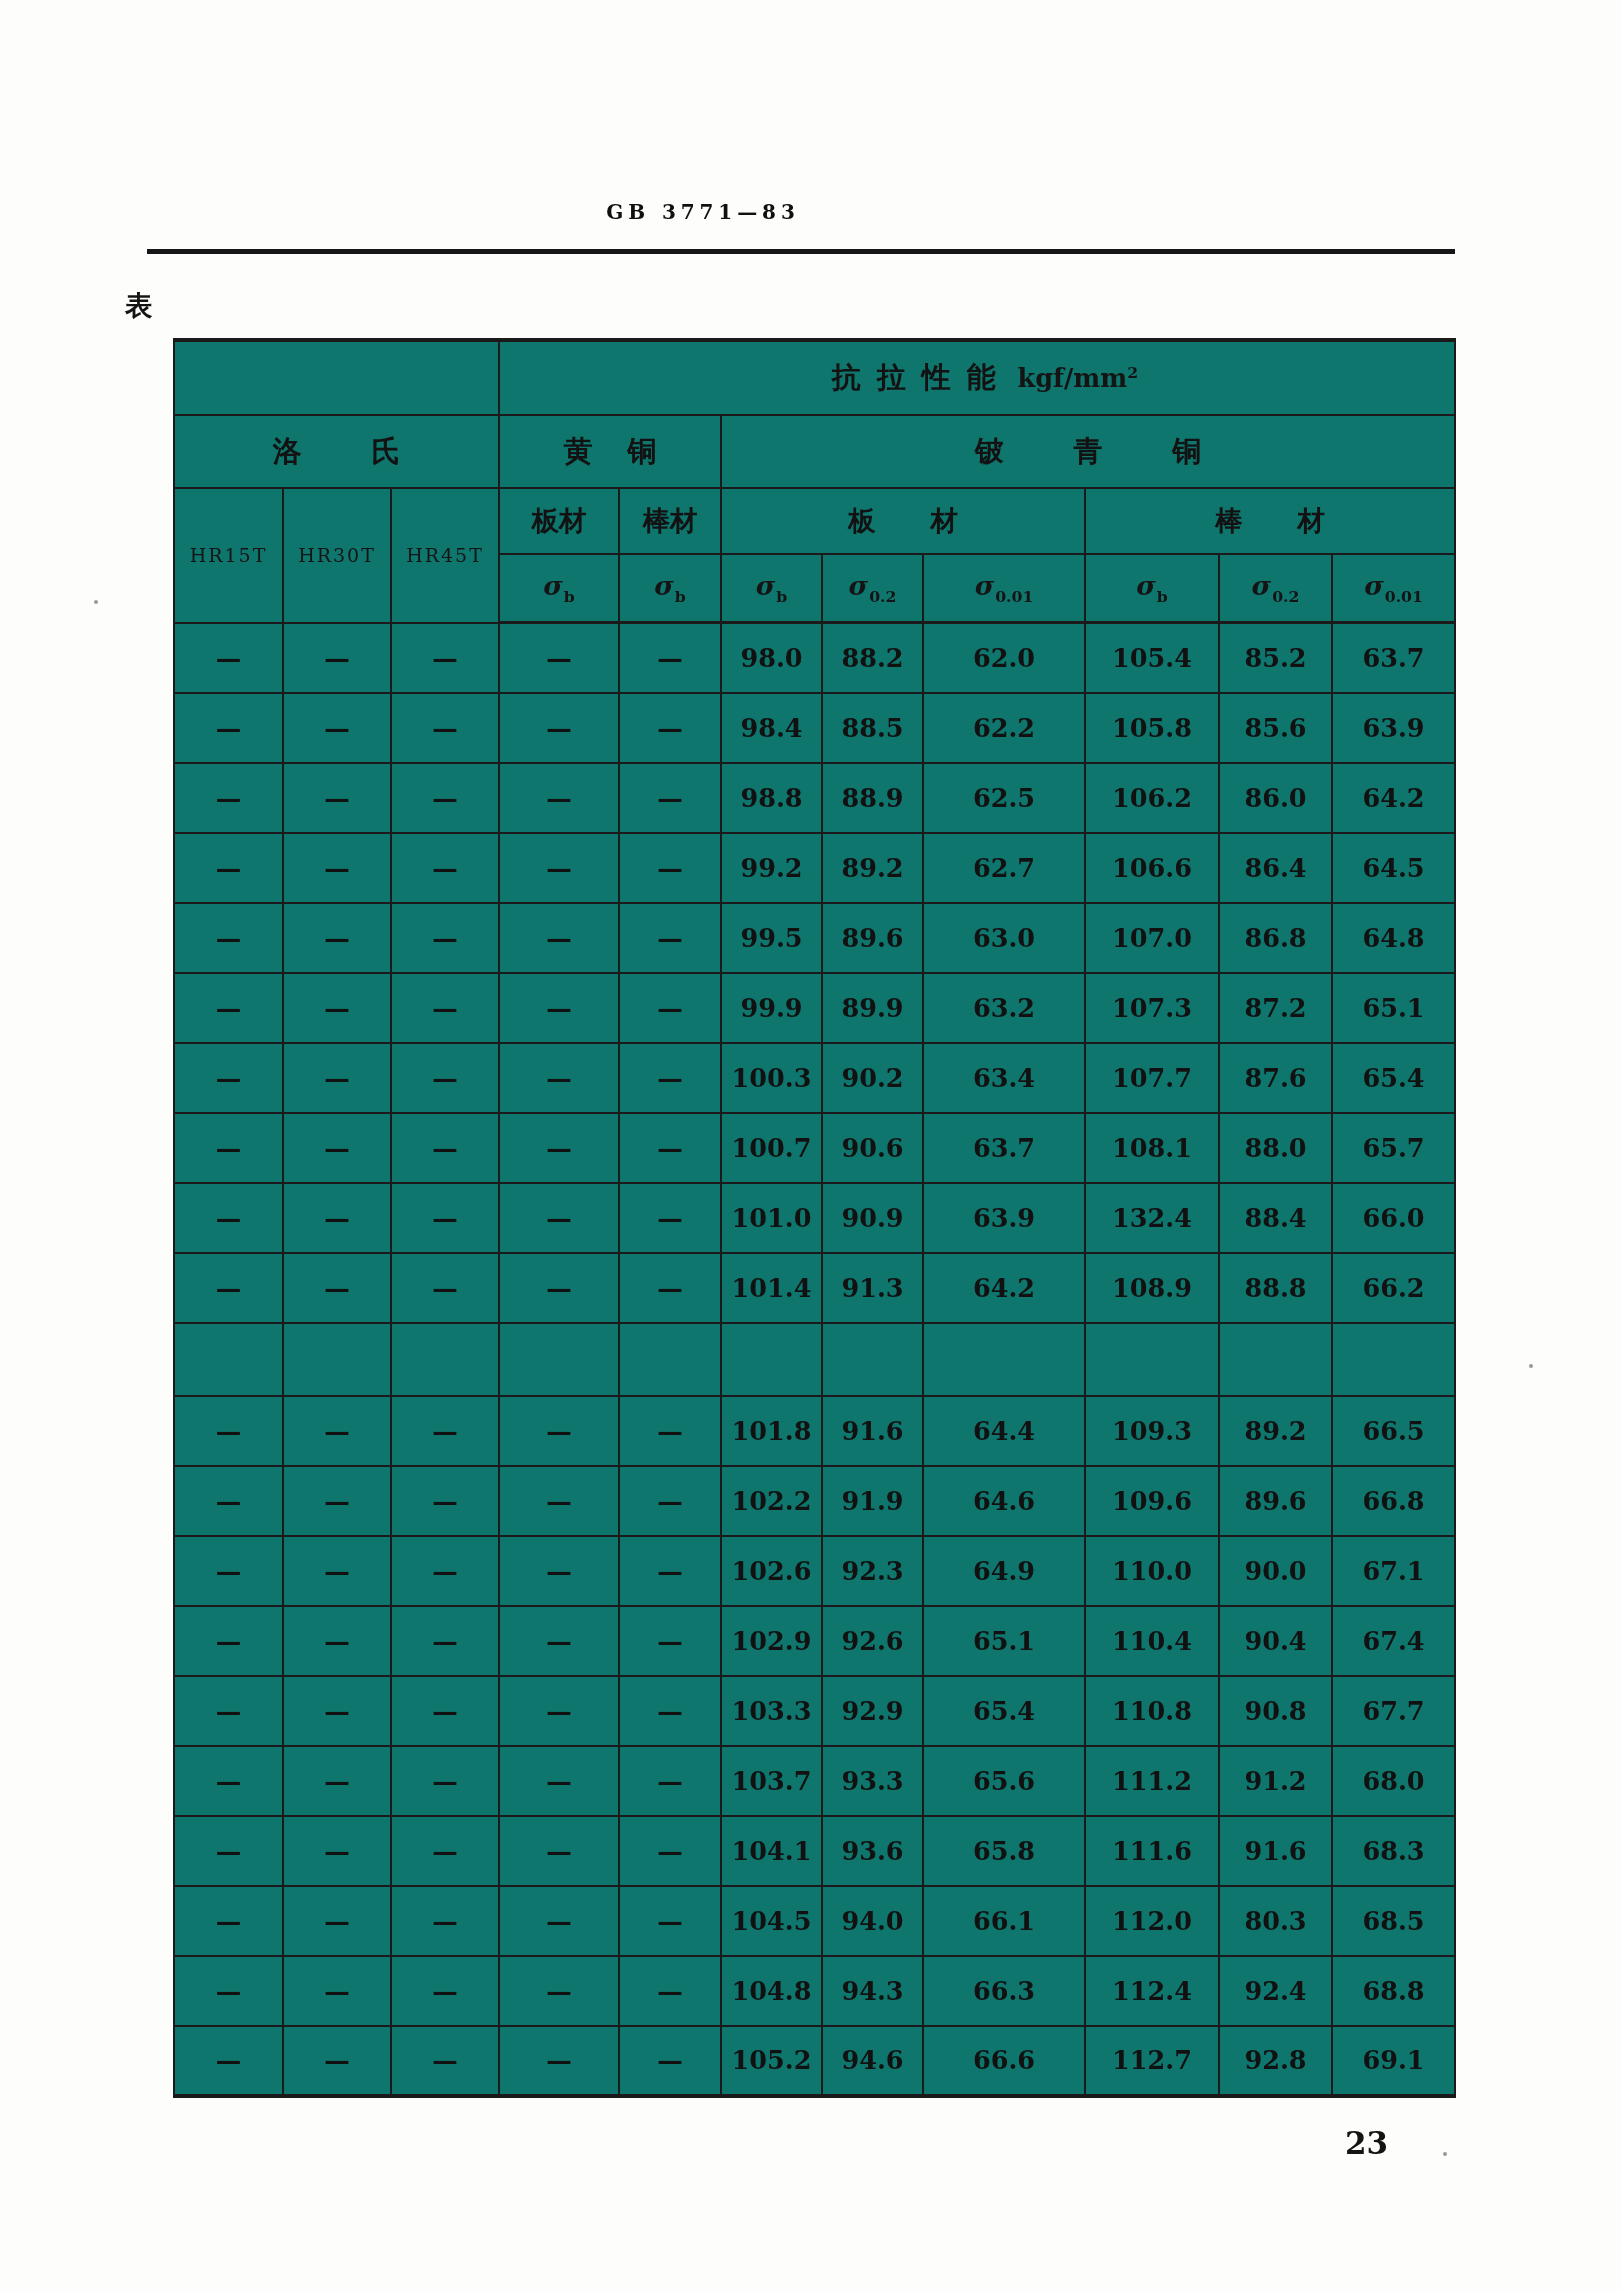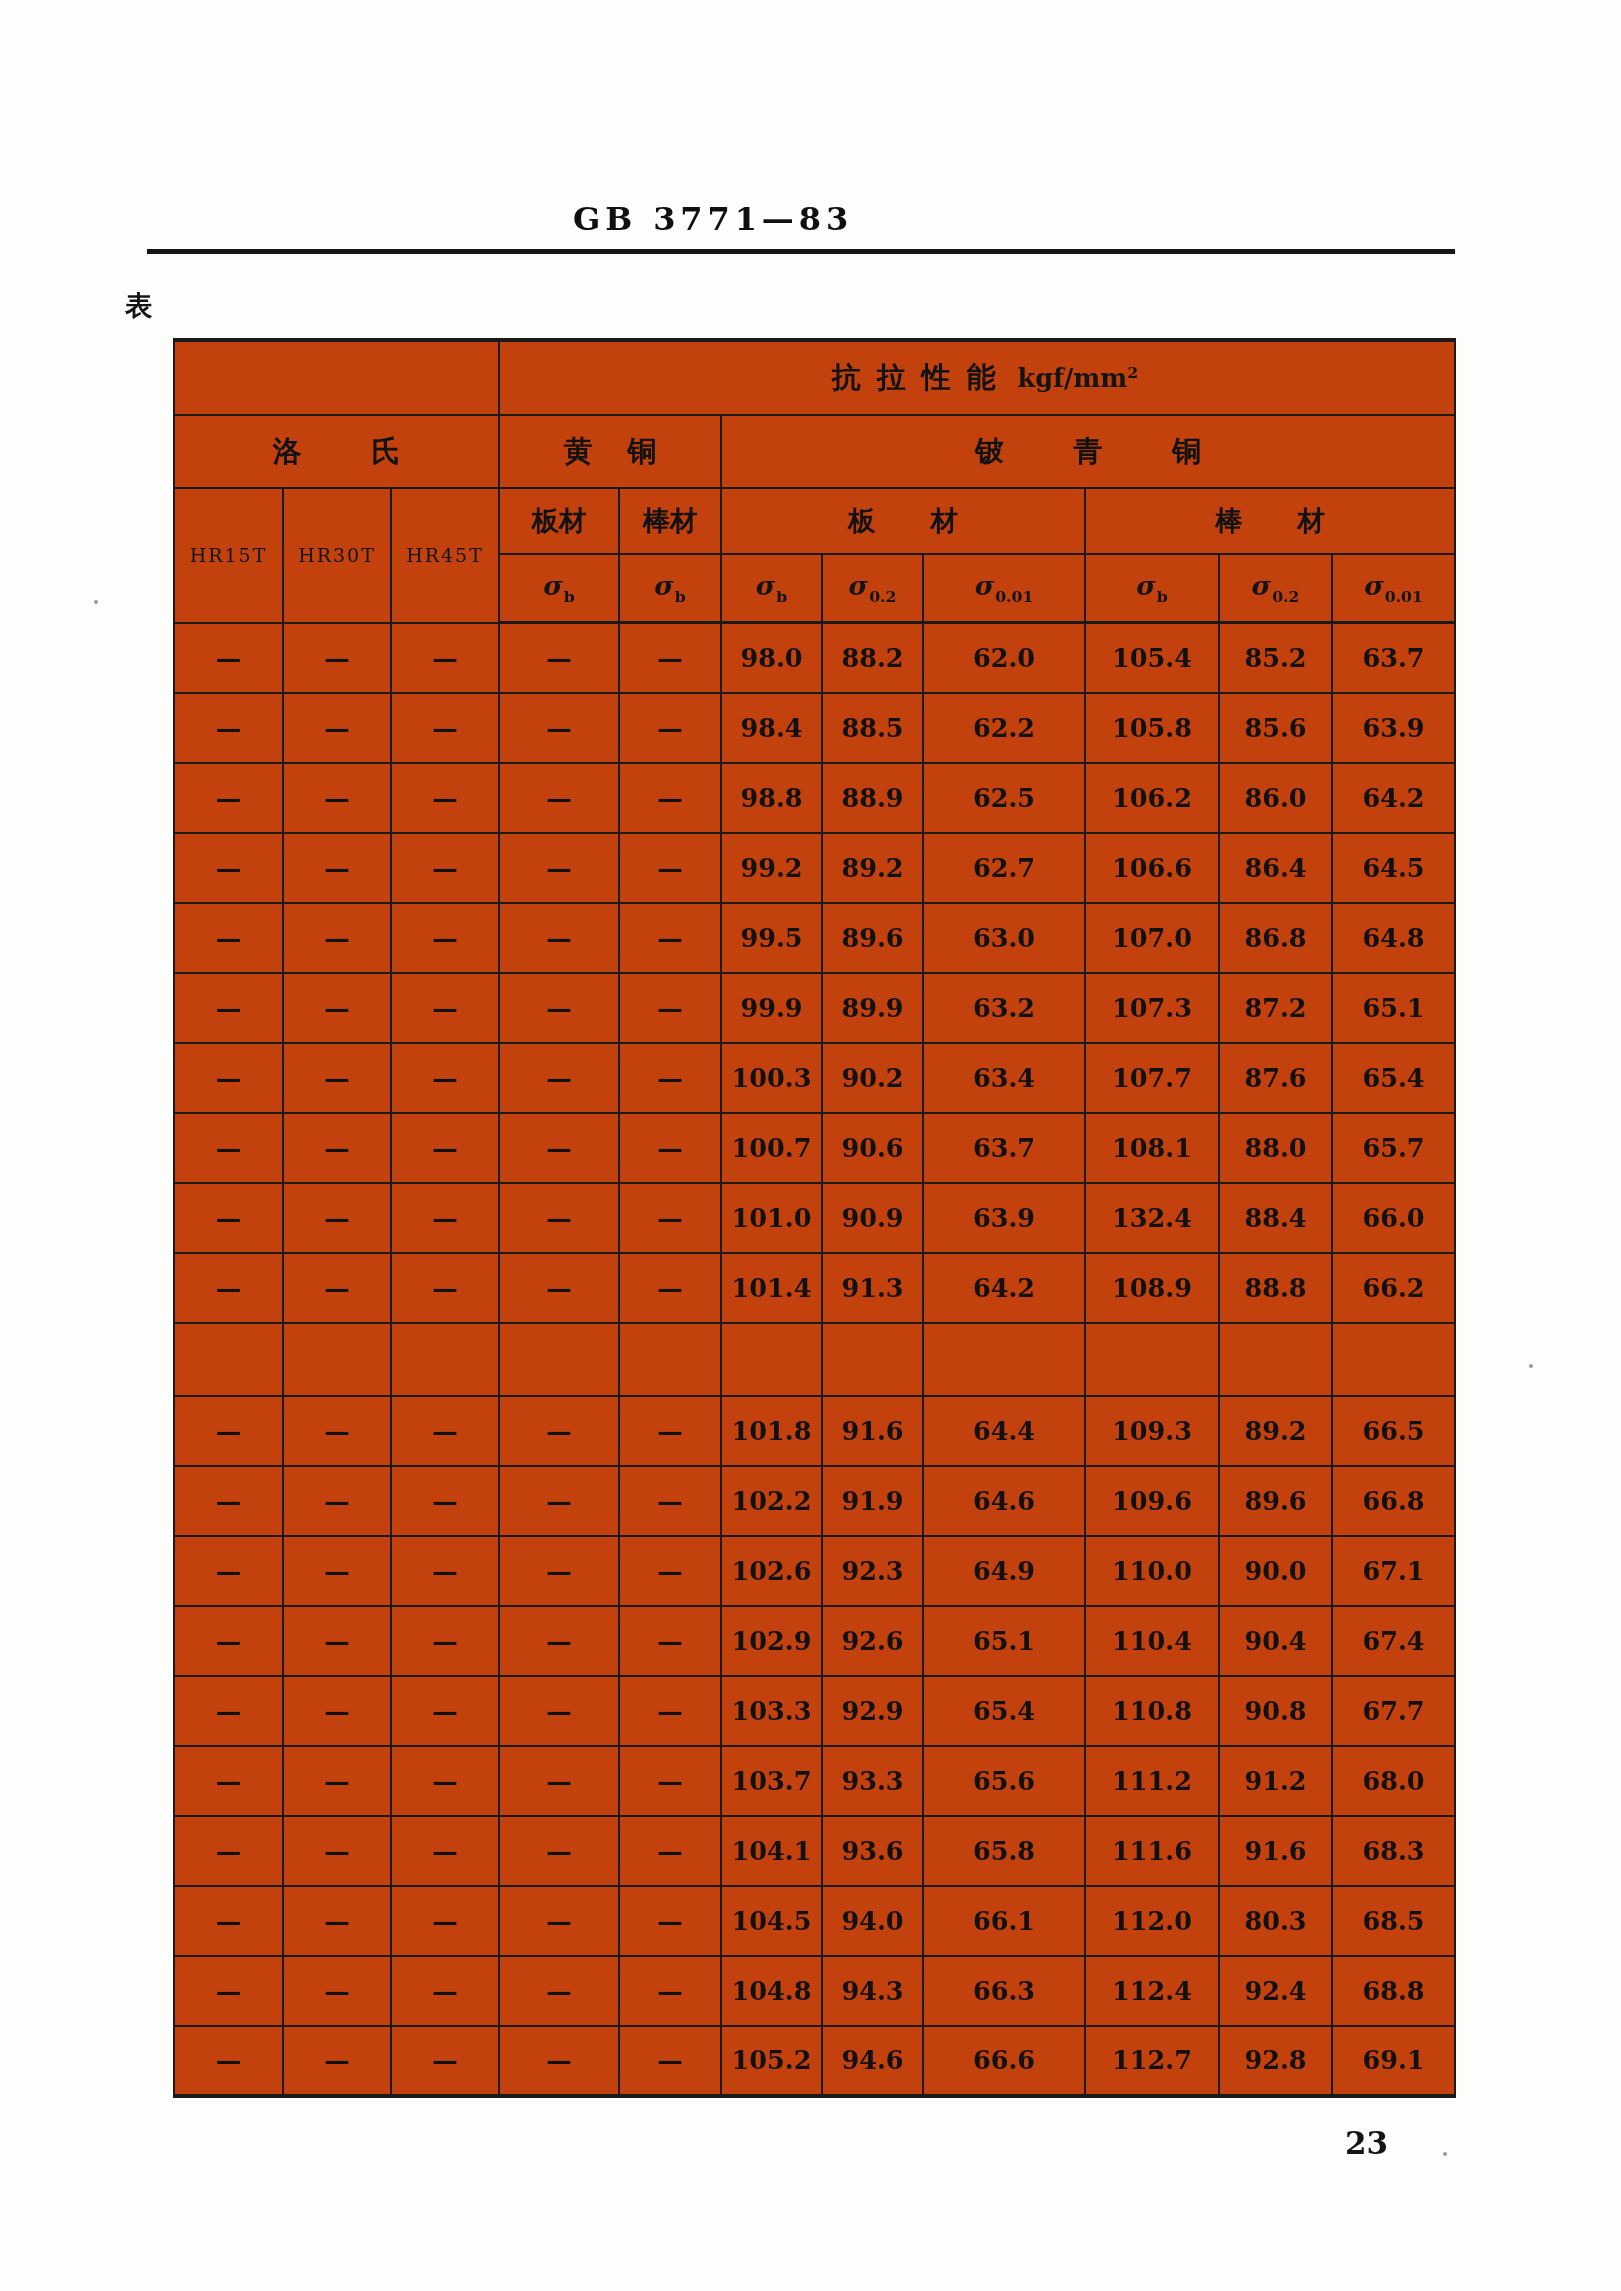--- a/index.html
+++ b/index.html
@@ -13,24 +13,23 @@
     color: #141414;
   }
 
   
   .doc-number {
     position: absolute;
     top: 200px; left: 0; width: 1406px;
     text-align: center;
     font-family: "DejaVu Serif", serif;
     font-weight: bold;
-    font-size: 32px;
+    font-size: 20px;
     letter-spacing: 4.9px;
     color: #101010;
-    margin-left: 10px;
   }
   .header-rule {
     position: absolute;
     top: 249px; left: 147px; width: 1308px; height: 4.9px;
     background: #161616;
   }
   .table-label {
     position: absolute;
     top: 288px; left: 125px;
     font-size: 27.4px;
@@ -46,21 +45,21 @@
   }
   .speckle { position: absolute; background: #9a9a9a; border-radius: 50%; }
 
   
   table.data-table {
     position: absolute;
     top: 338px; left: 173px;
     width: 1279px;
     border-collapse: collapse;
     table-layout: fixed;
-    background: #c2410c;
+    background: #0f766e;
   }
   table.data-table, table.data-table th, table.data-table td {
     border: 2.9px solid #1a1a1a;
   }
   table.data-table { border-top-width: 4.9px; border-bottom-width: 4.9px; }
   th, td { text-align: center; vertical-align: middle; padding: 0; }
 
   tr.hr1 th { height: 72px; }
   tr.hr2 th { height: 71px; }
   tr.hr3 th { height: 64px; }

